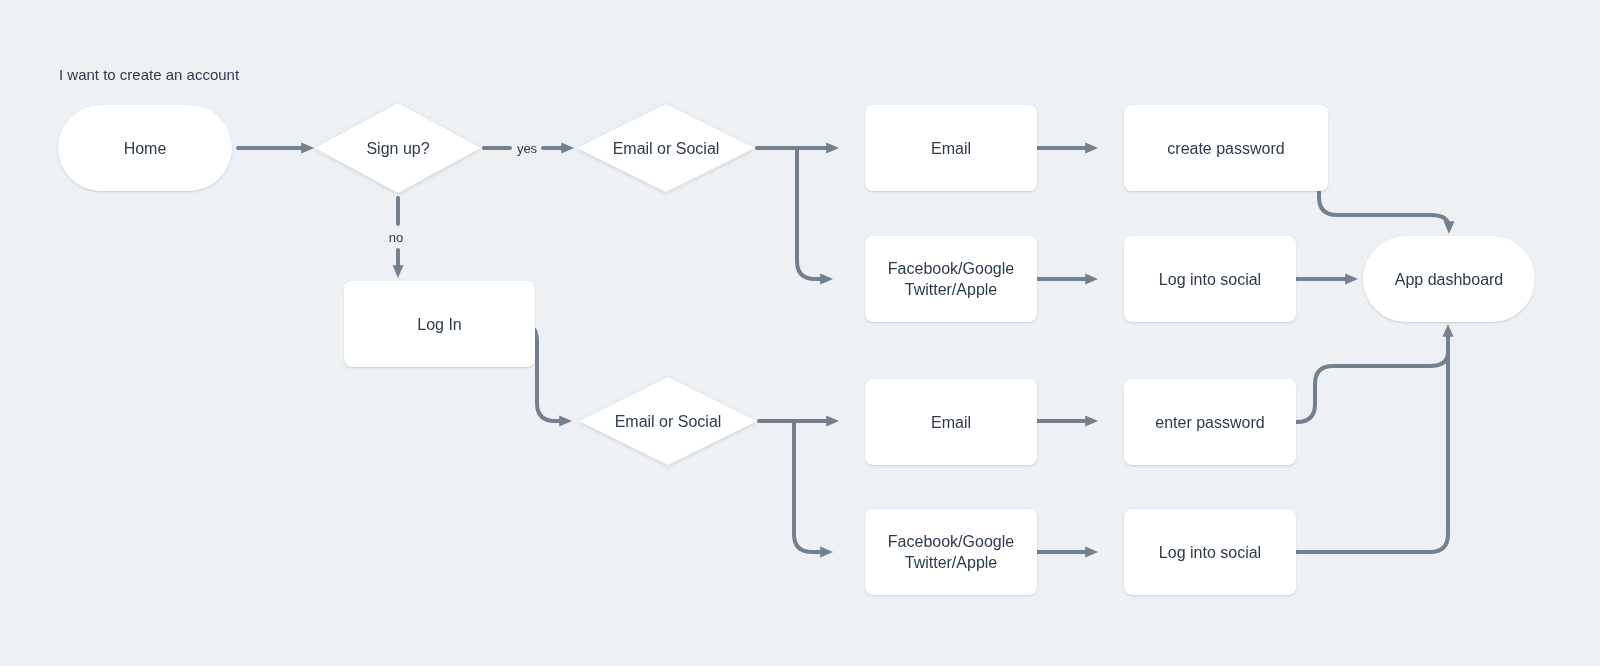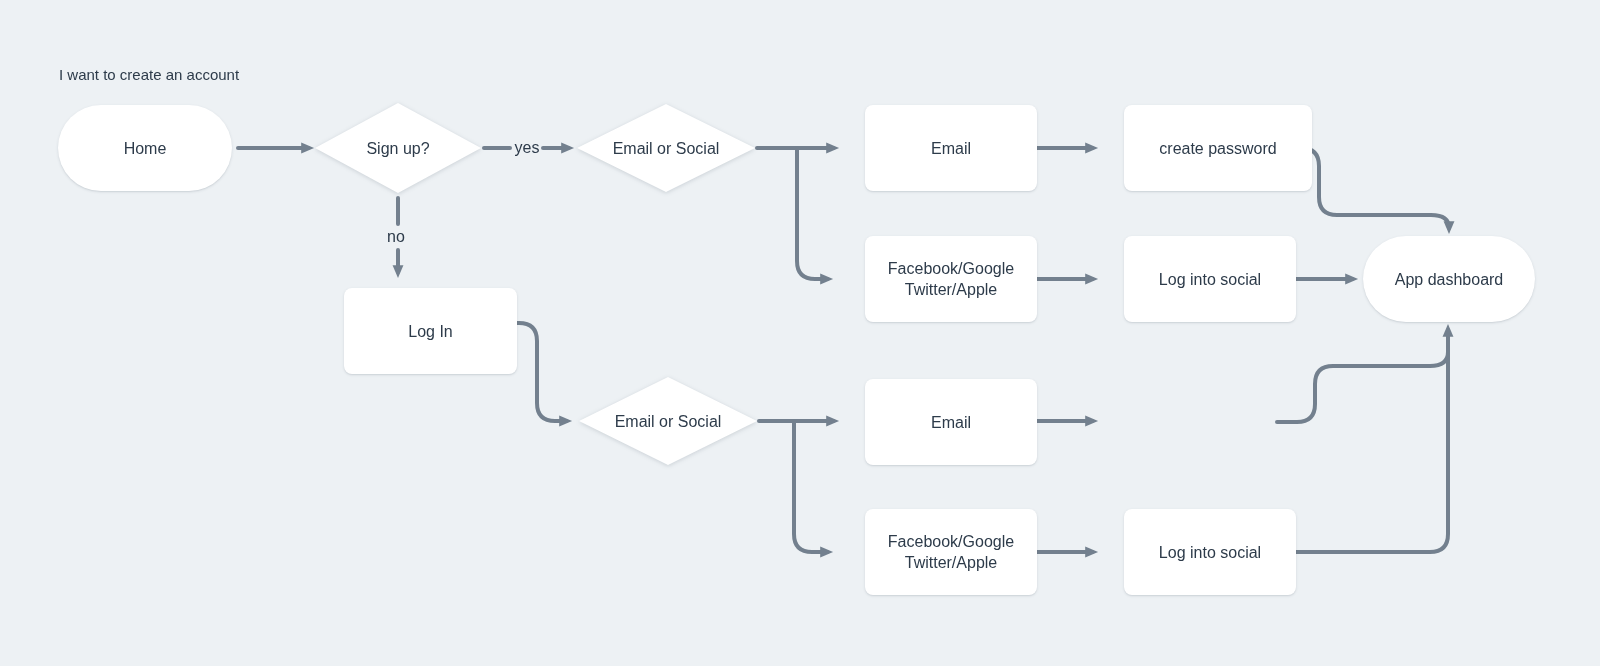--- a/index.html
+++ b/index.html
@@ -33,21 +33,21 @@
   .stadium{
     background:var(--node-fill);border-radius:43px;
     box-shadow:0 1px 3px rgba(45,62,80,.13), 0 1px 1px rgba(45,62,80,.06);
   }
   .diamond{background:transparent;}
   .diamond svg{position:absolute;inset:0;overflow:visible;filter:drop-shadow(0 1px 2px rgba(45,62,80,.18));}
   .diamond polygon{fill:var(--node-fill);}
   .diamond .node-label{position:relative;}
   .edge-label{
     position:absolute;z-index:2;transform:translate(-50%,-50%);
-    font-size:16px;color:var(--text);
+    font-size:13px;color:var(--text);
   }
   .diagram-title{
     position:absolute;left:59px;top:34px;z-index:2;
     font-size:15px;color:var(--text);margin-top:32px;
   }
 </style>
 </head>
 <body>
 
 <div class="stage">
@@ -97,54 +97,57 @@
     <svg viewBox="0 0 178 88" width="178" height="88">
       <polygon points="0,44 89,0 178,44 89,88"></polygon>
     </svg>
     <span class="node-label">Email or Social</span>
   </div>
 
   <div class="node box" style="left:841px;top:105px;width:172px;height:86px;">
     <span class="node-label">Email</span>
   </div>
 
-  <div class="node box" style="left:1100px;top:105px;width:188px;height:86px;">
+  <div class="node box" style="left:1100px;top:105px;width:204px;height:86px;">
     <span class="node-label">create password</span>
   </div>
 
   <div class="node box" style="left:841px;top:236px;width:172px;height:86px;">
     <span class="node-label">Facebook/Google
 Twitter/Apple</span>
   </div>
 
   <div class="node box" style="left:1100px;top:236px;width:172px;height:86px;">
     <span class="node-label">Log into social</span>
   </div>
 
   <div class="node stadium" style="left:1363px;top:236px;width:172px;height:86px;text-align:center;">
     <span class="node-label">App dashboard</span>
   </div>
 
   <div class="edge-label" style="left:396px;top:237px;">no</div>
 
-  <div class="node box" style="left:320px;top:288px;width:173px;height:86px;">
+  <div class="node box" style="left:320px;top:281px;width:191px;height:86px;">
     <span class="node-label">Log In</span>
   </div>
 
   <div class="node diamond" style="left:579px;top:377px;width:178px;height:88px;">
     <svg viewBox="0 0 178 88" width="178" height="88">
       <polygon points="0,44 89,0 178,44 89,88"></polygon>
     </svg>
     <span class="node-label">Email or Social</span>
   </div>
 
   <div class="node box" style="left:841px;top:379px;width:172px;height:86px;">
     <span class="node-label">Email</span>
   </div>
 
+  <div class="node box" style="left:1100px;top:379px;width:172px;height:86px;">
+    <span class="node-label">enter password</span>
+  </div>
 
   <div class="node box" style="left:841px;top:509px;width:172px;height:86px;">
     <span class="node-label">Facebook/Google
 Twitter/Apple</span>
   </div>
 
   <div class="node box" style="left:1100px;top:509px;width:172px;height:86px;">
     <span class="node-label">Log into social</span>
   </div>
 

